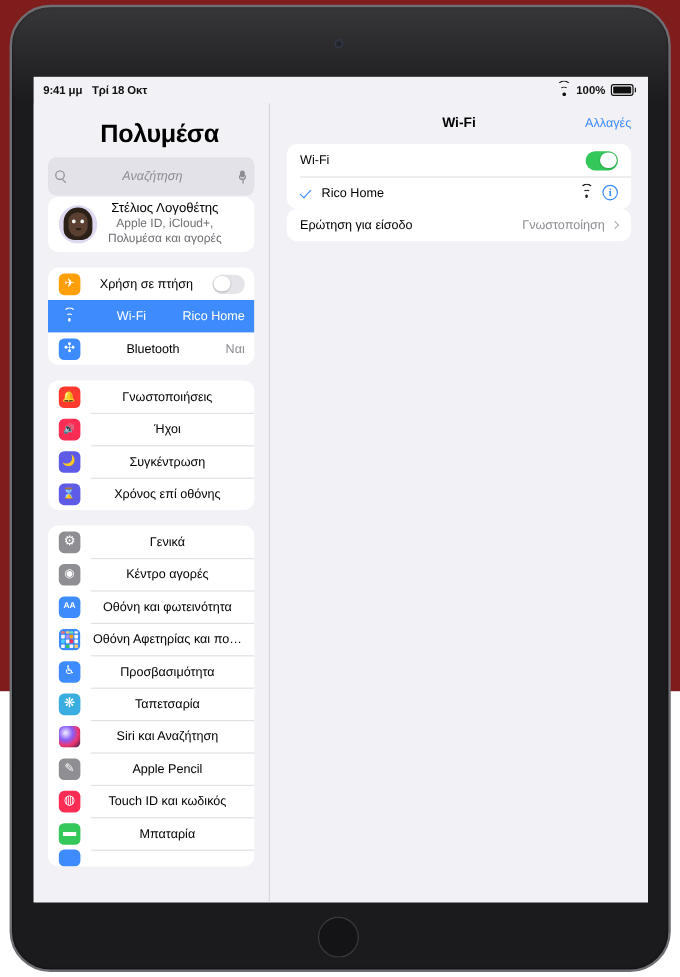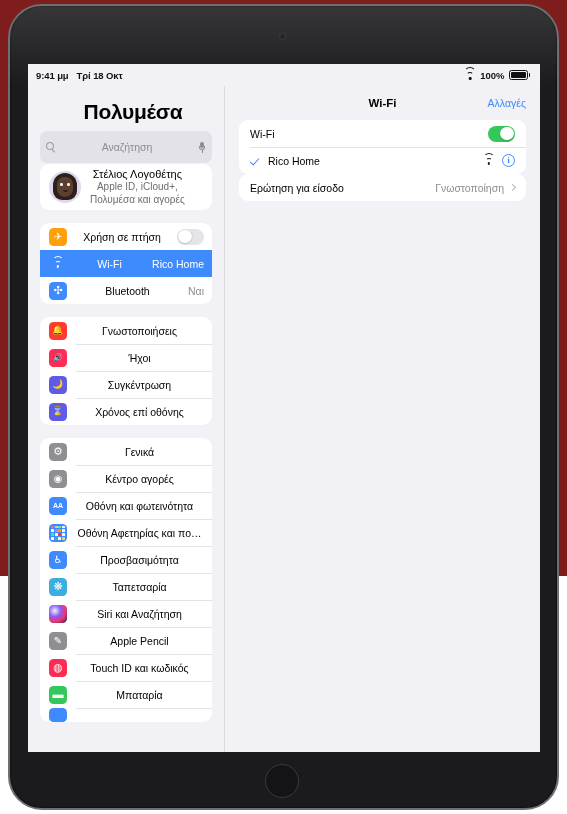--- a/index.html
+++ b/index.html
@@ -83,21 +83,21 @@
   .detail { flex: 1; height: 100%; background: #f2f1f6; position: relative; border-left: 0.5px solid #d8d8dd; }
 
   
   .sb-title {
     font-size: 21px; font-weight: bold; color: #000;
     padding: 14px 0 7px 14px; letter-spacing: -0.3px;
   }
   .search-wrap { padding: 0 12px 10px 12px; }
   .search-field {
     height: 24px; background: #e3e2e8; border-radius: 7px;
-    display: flex; align-items: center; padding: 16px 6px; gap: 5px;
+    display: flex; align-items: center; padding: 16px 6px; gap: 5px; font-style: italic;
   }
   .search-icon { width: 10px; height: 10px; position: relative; flex: none; }
   .search-icon .ring {
     position: absolute; left: 0; top: 0; width: 7.5px; height: 7.5px;
     border: 1.2px solid #8c8c93; border-radius: 50%;
   }
   .search-icon .stem {
     position: absolute; left: 6.4px; top: 6.6px; width: 4px; height: 1.2px;
     background: #8c8c93; transform: rotate(45deg); transform-origin: left center; border-radius: 1px;
   }

